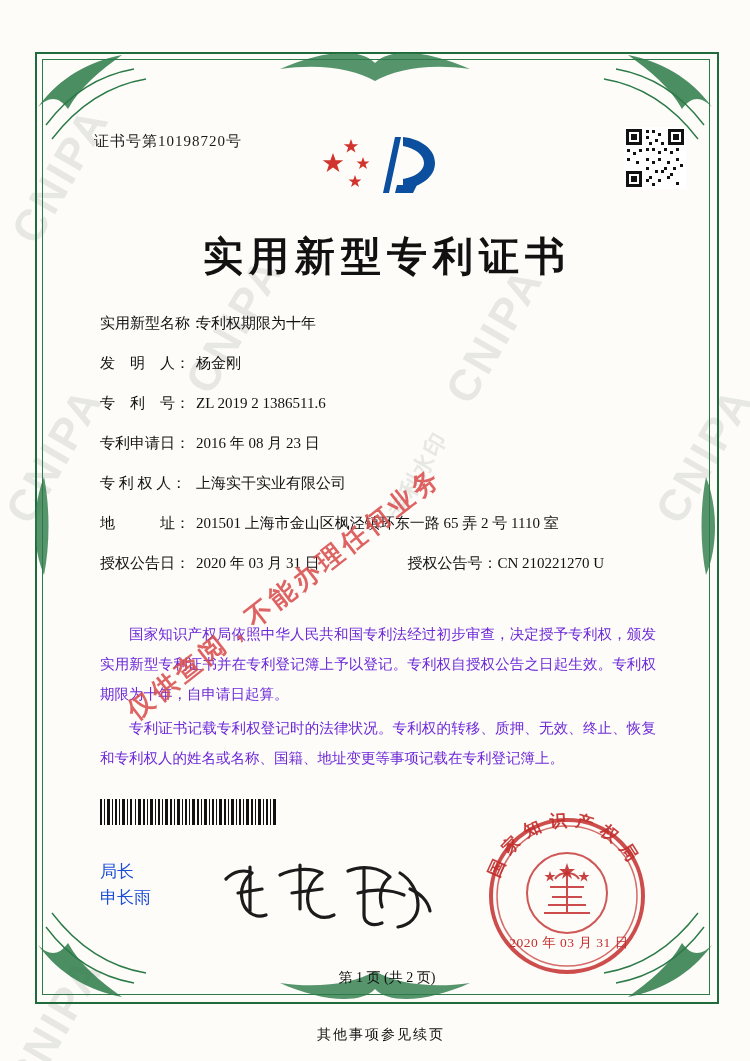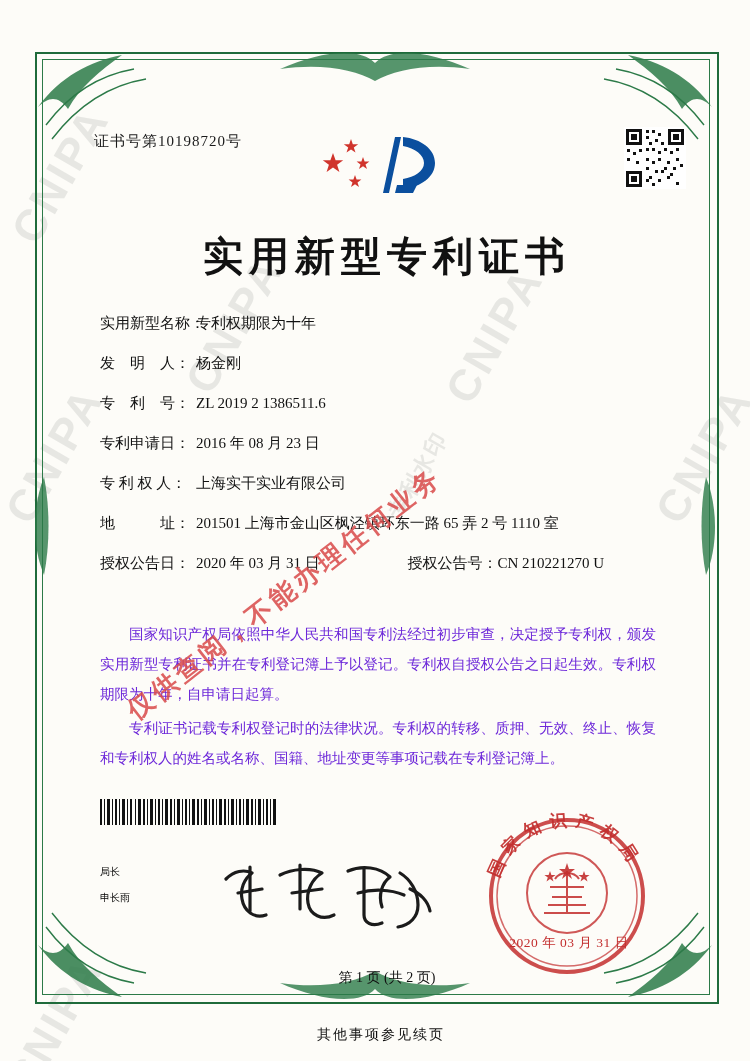--- a/index.html
+++ b/index.html
@@ -166,23 +166,23 @@
     left: 58px;
     top: 740px;
     width: 178px;
     height: 26px;
   }
 
   .signature-block {
     position: absolute;
     left: 58px;
     top: 800px;
-    font-size: 10px;
+    font-size: 17px;
     line-height: 26px;
-    color: #000000;
+    color: #1d4ed8;
   }
 
   .handwriting {
     position: absolute;
     left: 172px;
     top: 790px;
     width: 230px;
     height: 90px;
     color: #1a1a1a;
   }

